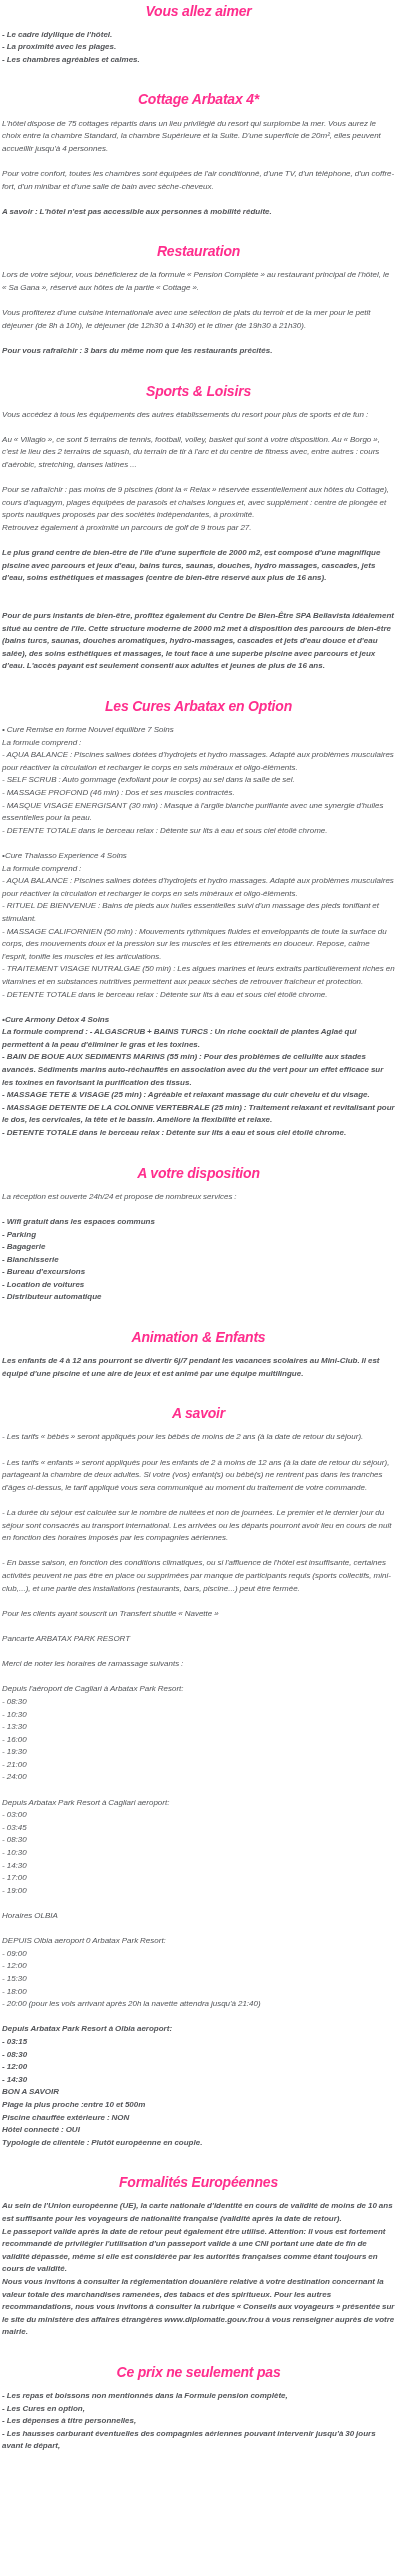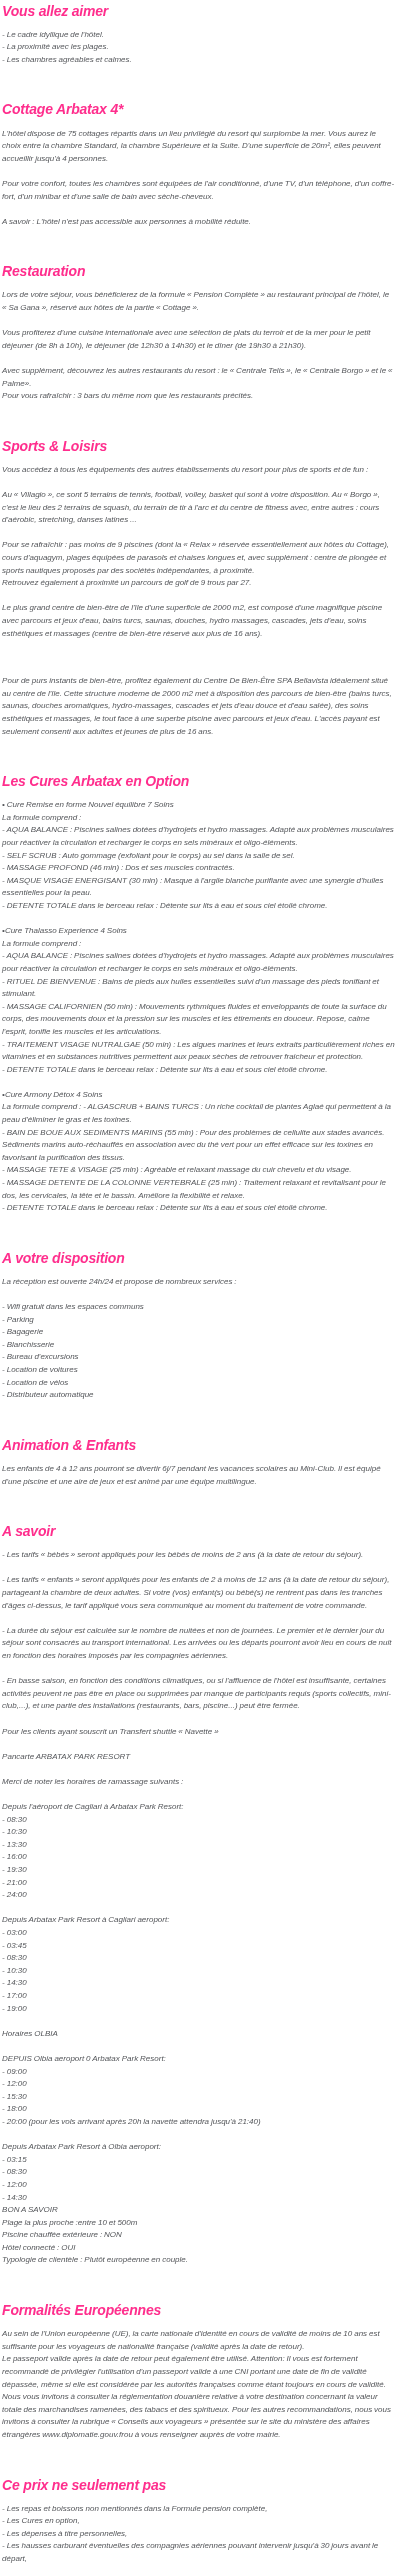--- a/index.html
+++ b/index.html
@@ -3,34 +3,35 @@
 <meta charset="utf-8">
 <style>
   :root{
     --heading-color:#ff2e8d;
     --body-color:#54565a;
     --page-bg:#ffffff;
   }
   html,body{margin:0;padding:0;background:var(--page-bg);}
   body{width:397px;font-family:"Liberation Sans",sans-serif;}
   main{padding:2.6px 2.1px 21px 2.1px;}
-  .section{margin-top:35px;}
+  .section{margin-top:25px;}
   .section:first-of-type{margin-top:0;}
   .heading{
     color:var(--heading-color);
     font-family:"Liberation Sans",sans-serif;
     font-style:italic;
     font-weight:700;
     font-size:14px;
     line-height:1.15;
     letter-spacing:-0.2px;
     margin:0 0 10px 0;
+    text-align:center;
   }
   .block{margin-bottom:12.6px;}
-  .block:last-child{margin-bottom:0;}
+  .block:last-child{margin-bottom:0;font-weight:bold;}
   .line{
     color:var(--body-color);
     font-family:"Liberation Sans",sans-serif;
     font-style:italic;
     font-size:8px;
     line-height:12.6px;
     word-spacing:-0.3px;
   }
 </style>
 </head>
@@ -59,21 +60,20 @@
     </section>
     <section class="section">
       <h2 class="heading">Restauration</h2>
       <div class="block">
         <div class="line">Lors de votre séjour, vous bénéficierez de la formule « Pension Complète » au restaurant principal de l'hôtel, le « Sa Gana », réservé aux hôtes de la partie « Cottage ».</div>
       </div>
       <div class="block">
         <div class="line">Vous profiterez d'une cuisine internationale avec une sélection de plats du terroir et de la mer pour le petit déjeuner (de 8h à 10h), le déjeuner (de 12h30 à 14h30) et le dîner (de 19h30 à 21h30).</div>
       </div>
       <div class="block">
-        <div class="line">Avec supplément, découvrez les autres restaurants du resort : le « Centrale Telis », le « Centrale Borgo » et le « Palme».</div>
         <div class="line">Pour vous rafraîchir : 3 bars du même nom que les restaurants précités.</div>
       </div>
     </section>
     <section class="section">
       <h2 class="heading">Sports &amp; Loisirs</h2>
       <div class="block">
         <div class="line">Vous accédez à tous les équipements des autres établissements du resort pour plus de sports et de fun :</div>
       </div>
       <div class="block">
         <div class="line">Au « Villagio », ce sont 5 terrains de tennis, football, volley, basket qui sont à votre disposition. Au « Borgo », c'est le lieu des 2 terrains de squash, du terrain de tir à l'arc et du centre de fitness avec, entre autres : cours d'aérobic, stretching, danses latines ...</div>
@@ -125,21 +125,20 @@
       <div class="block">
         <div class="line">La réception est ouverte 24h/24 et propose de nombreux services :</div>
       </div>
       <div class="block">
         <div class="line">- Wifi gratuit dans les espaces communs</div>
         <div class="line">- Parking</div>
         <div class="line">- Bagagerie</div>
         <div class="line">- Blanchisserie</div>
         <div class="line">- Bureau d'excursions</div>
         <div class="line">- Location de voitures</div>
-        <div class="line">- Location de vélos</div>
         <div class="line">- Distributeur automatique</div>
       </div>
     </section>
     <section class="section">
       <h2 class="heading">Animation &amp; Enfants</h2>
       <div class="block">
         <div class="line">Les enfants de 4 à 12 ans pourront se divertir 6j/7 pendant les vacances scolaires au Mini-Club. Il est équipé d'une piscine et une aire de jeux et est animé par une équipe multilingue.</div>
       </div>
     </section>
     <section class="section">

